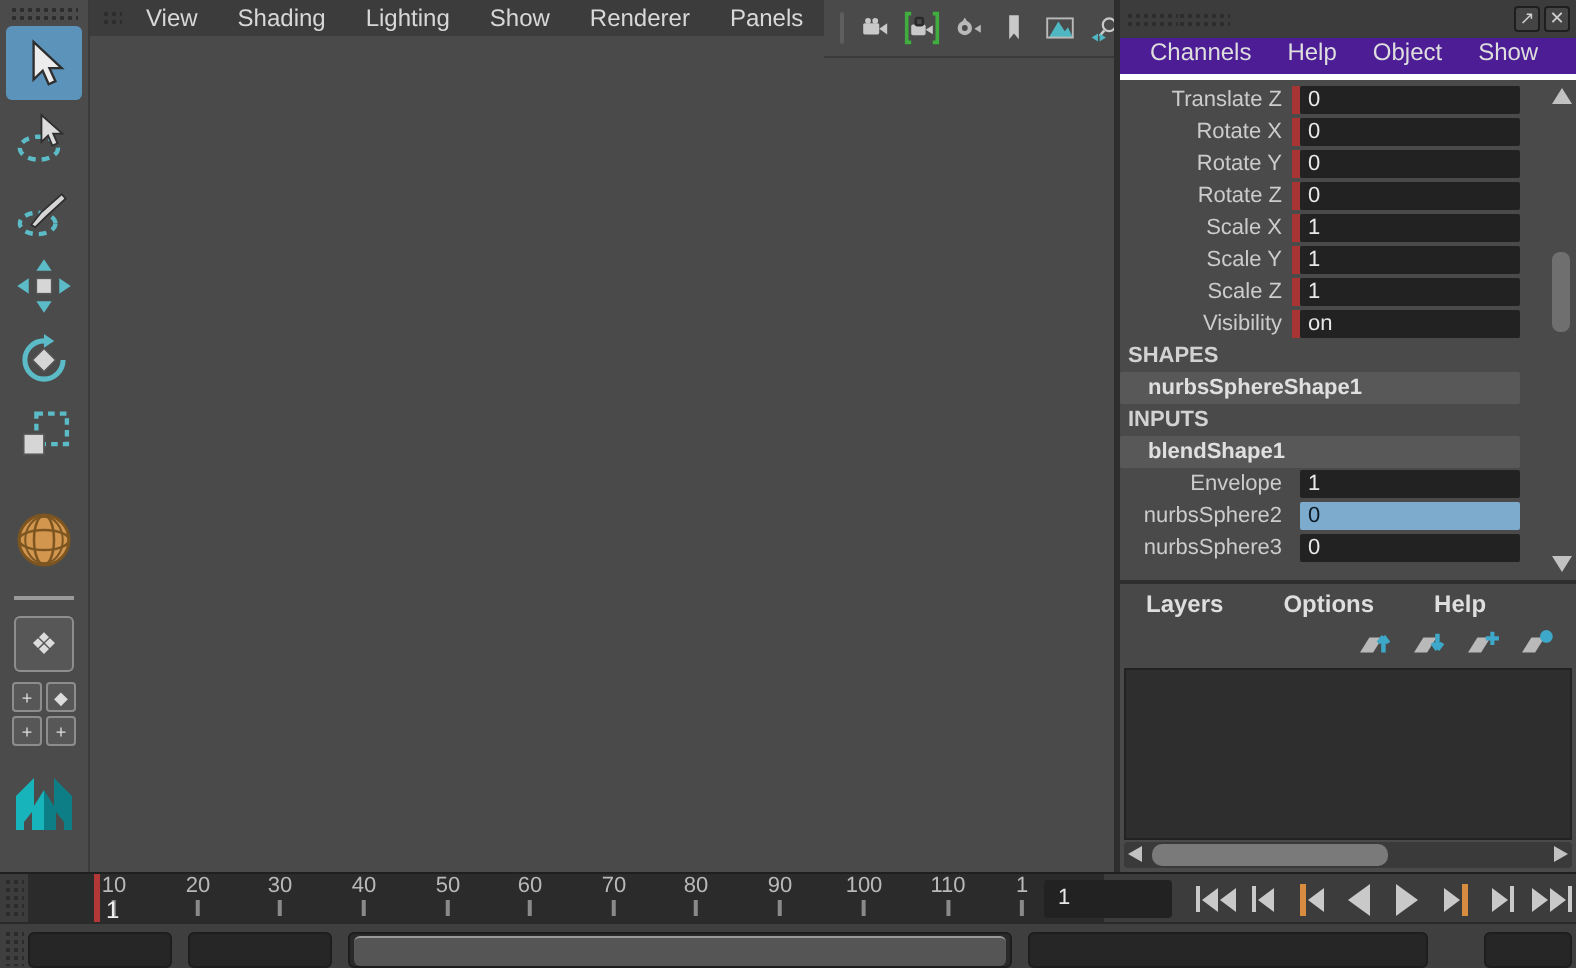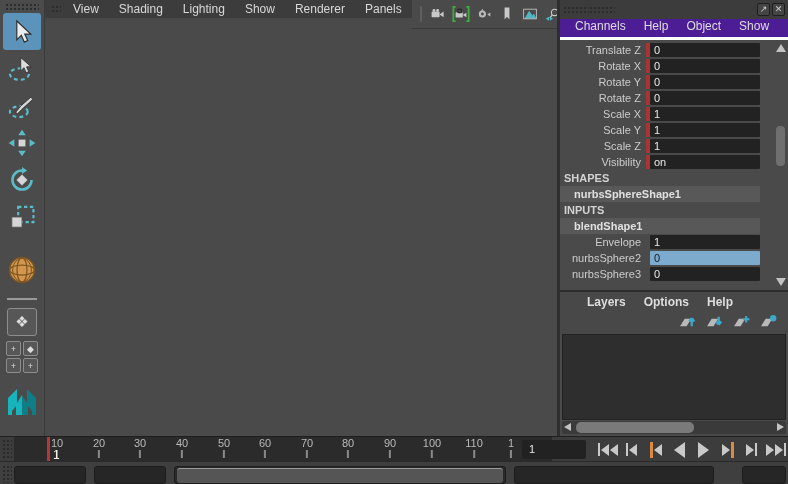--- a/index.html
+++ b/index.html
@@ -59,21 +59,21 @@
   .sc-up, .sc-dn { position:absolute; left:1px; width:0; height:0; border-left:5px solid transparent; border-right:5px solid transparent; }
   .sc-up { top:2px; border-bottom:8px solid #c2c2c2; }
   .sc-dn { bottom:2px; border-top:8px solid #c2c2c2; }
   .sc-thumb { position:absolute; left:1px; top:84px; width:9px; height:40px; background:#6f6f6f; border-radius:4px; }
 
   .layer-editor { border-top:2px solid #2e2e2e; flex:1; display:flex; flex-direction:column; }
   .le-tabs { height:20px; display:flex; align-items:flex-end; padding-left:6px; background:#444444; border-bottom:1px solid #6a6a6a; }
   .le-tab { height:18px; padding:0 12px; font-size:11px; font-weight:bold; line-height:18px; border:1px solid #2e2e2e; border-bottom:none; border-radius:3px 3px 0 0; }
   .le-tab.active { background:#9a9a9a; color:#1c1c1c; }
   .le-tab.inactive { background:#545454; color:#c0c0c0; margin-left:2px; }
-  .le-menus { height:20px; display:flex; align-items:center; padding-left:18px; background:#484848; }
+  .le-menus { height:20px; display:flex; align-items:center; padding-left:4px; background:#484848;gap:12px; }
   .le-menus .menu-item { padding:0 9px; font-size:12px; color:#dedede; font-weight:bold; }
   .le-icons { height:22px; display:flex; align-items:center; justify-content:flex-end; gap:8px; padding-right:10px; background:#484848; }
   .le-list { flex:1; margin:0 2px; background:#2e2e2e; border:1px solid #222; }
   .le-hscroll { height:13px; margin:1px 2px 2px 2px; background:#3a3a3a; position:relative; border-radius:2px; }
   .hs-left, .hs-right { position:absolute; top:2px; width:0; height:0; border-top:4.5px solid transparent; border-bottom:4.5px solid transparent; }
   .hs-left { left:2px; border-right:7px solid #c2c2c2; }
   .hs-right { right:2px; border-left:7px solid #c2c2c2; }
   .hs-thumb { position:absolute; left:14px; top:1px; width:118px; height:11px; background:#7a7a7a; border-radius:5px; }
 
   

